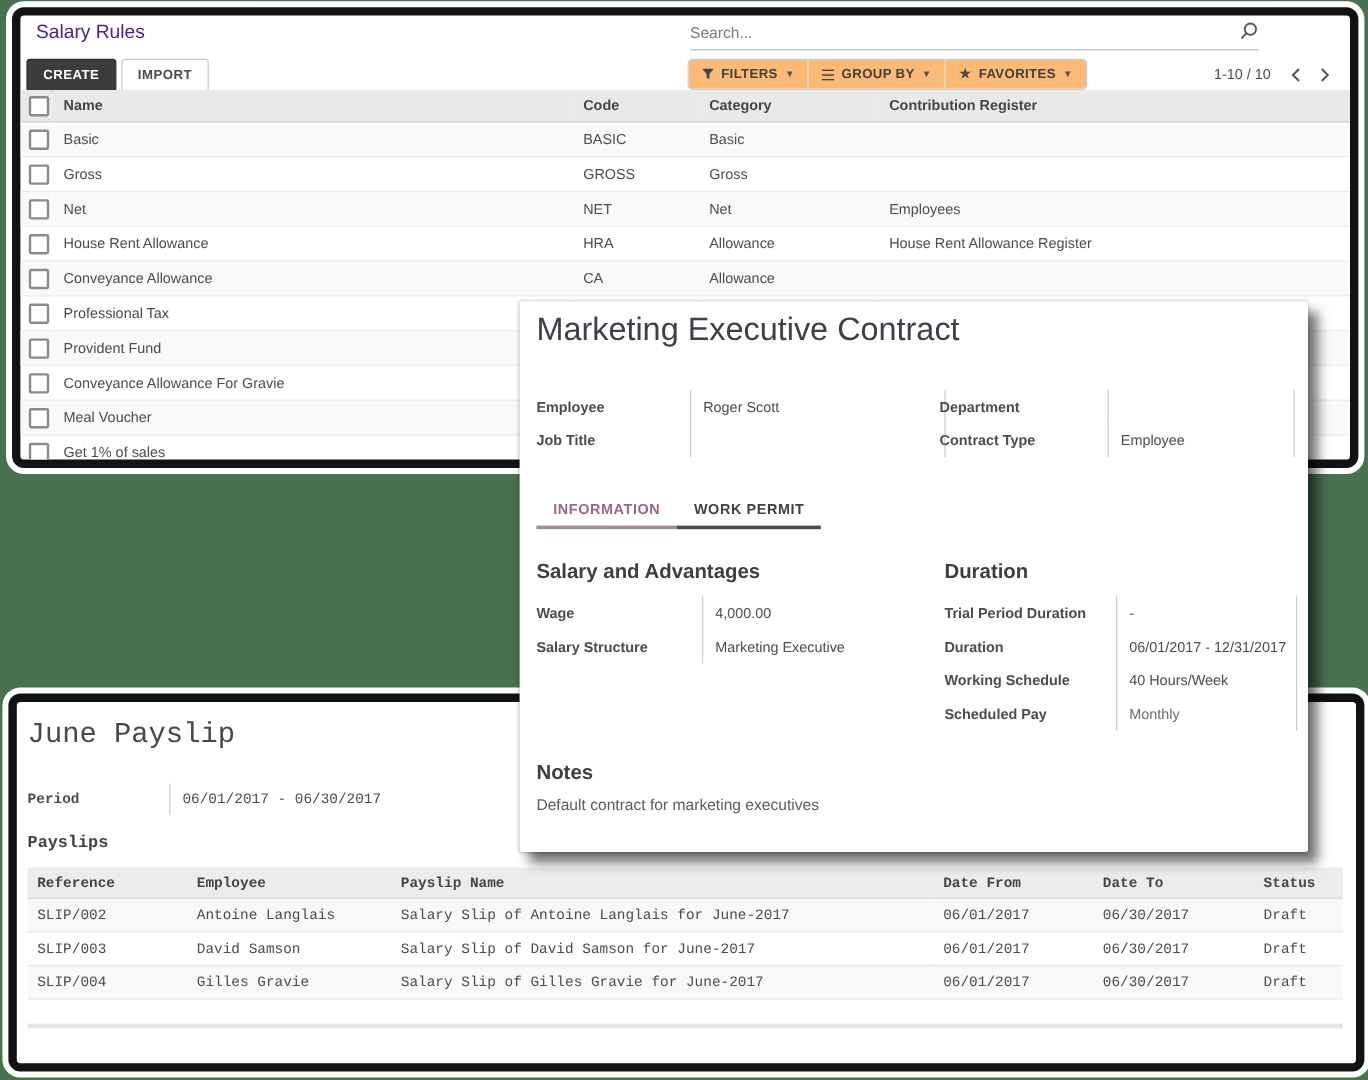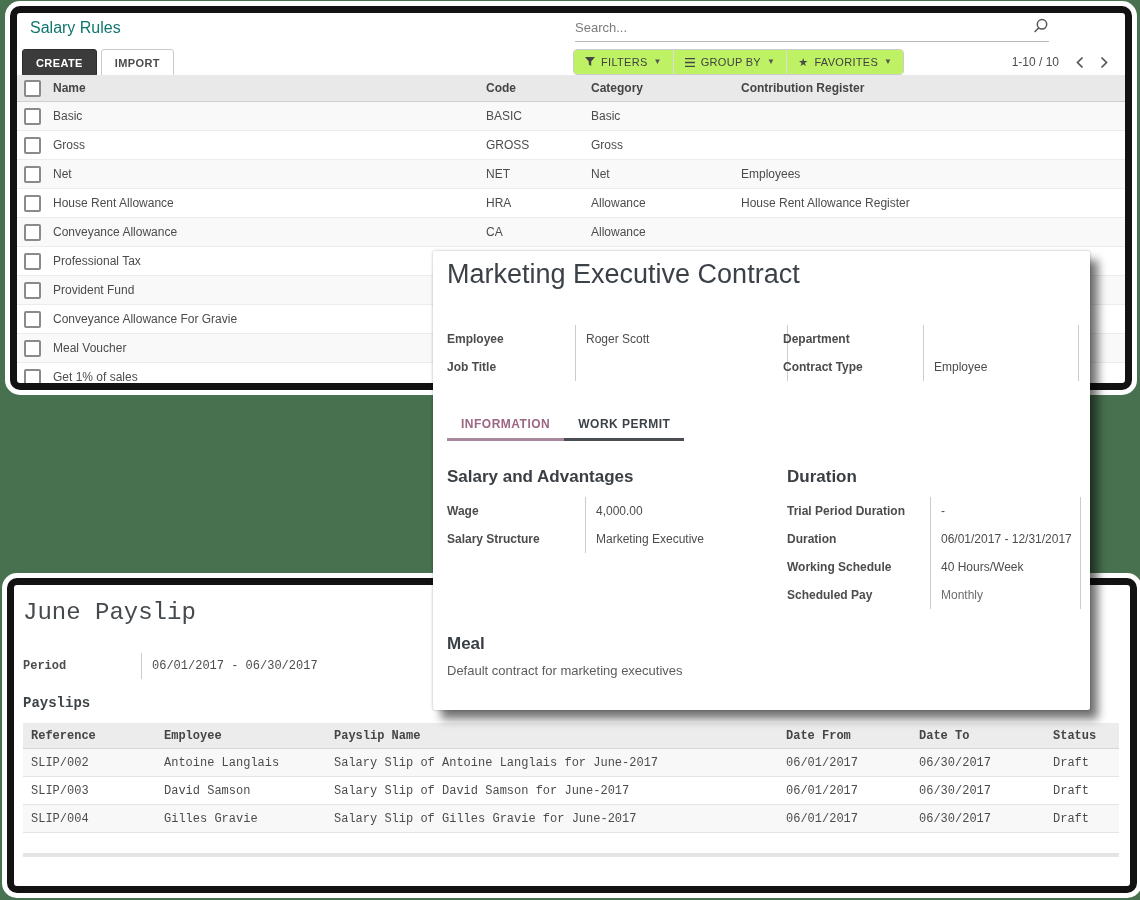--- a/index.html
+++ b/index.html
@@ -18,39 +18,39 @@
   #win-salary{left:10px;top:6px;width:1108px;height:370px;z-index:1;}
   #win-payslip{left:7px;top:578px;width:1116px;height:301px;z-index:2;font-family:Liberation Mono, monospace;}
   #win-contract{
     position:absolute;left:433px;top:251px;width:657px;height:459px;z-index:3;
     background:#fff;border-radius:2px;
     box-shadow:0 0 3px rgba(0,0,0,.28), 8px 9px 10px rgba(0,0,0,.55);
   }
   .win-inner{position:relative;width:100%;height:100%;overflow:hidden;}
 
   
-  .sr-title{position:absolute;left:13px;top:6px;font-size:16px;color:#0f766e;}
+  .sr-title{position:absolute;left:13px;top:6px;font-size:16px;color:#4c1d95;}
   .searchbox{position:absolute;left:558px;top:2px;width:474px;height:26px;border-bottom:1px solid #b9b9b9;}
   .searchbox input{
     border:none;outline:none;width:440px;height:24px;font-size:13px;color:#555;
     font-family:"Liberation Sans",sans-serif;background:transparent;padding:0;
   }
   .searchbox input::placeholder{color:#7c7c7c;opacity:1;}
   .search-ic{position:absolute;right:0;top:3px;cursor:pointer;}
 
   .btnrow{position:absolute;left:5px;top:36px;display:flex;align-items:center;}
   .btn{font-family:"Liberation Sans",sans-serif;font-size:11px;font-weight:bold;letter-spacing:.4px;
        border-radius:3px;padding:7px 13px;cursor:pointer;}
   .btn-create{background:#3c3c3c;color:#fff;border:1px solid #2d2d2d;}
   .btn-import{background:#fff;color:#4a4a4a;border:1px solid #c9c9c9;margin-left:4px;}
 
   .fgroup{position:absolute;left:556px;top:36px;display:flex;background:#fff;
           border:1px solid #ccc;border-radius:4px;overflow:hidden;}
-  .fbtn{display:flex;align-items:center;gap:6px;padding:6px 11px;font-size:11px;font-weight:normal;
-        color:#414141;letter-spacing:.3px;cursor:pointer;border-left:1px solid #ddd;background:#bef264;}
+  .fbtn{display:flex;align-items:center;gap:6px;padding:6px 11px;font-size:11px;font-weight:bold;
+        color:#414141;letter-spacing:.3px;cursor:pointer;border-left:1px solid #ddd;background:#fdba74;}
   .fbtn:first-child{border-left:none;}
   .caret{font-size:8px;color:#555;line-height:1;}
   .star{font-size:11px;color:#4a4a4a;line-height:1;}
 
   .pager{position:absolute;right:16px;top:42px;display:flex;align-items:center;gap:16px;
          font-size:12px;color:#4c4c4c;}
   .pg-btn{cursor:pointer;display:flex;align-items:center;}
 
   table{border-collapse:collapse;table-layout:fixed;}
   .slist{position:absolute;left:0;top:62px;width:1108px;font-size:12px;color:#4c4c4c;}
@@ -380,16 +380,16 @@
     <div class="frow">
       <span class="flabel">Working Schedule</span>
       <span class="fval">40 Hours/Week</span>
     </div>
     <div class="frow">
       <span class="flabel">Scheduled Pay</span>
       <span class="fval muted">Monthly</span>
     </div>
   </div>
 
-  <div class="sect" id="sect-notes">Meal</div>
+  <div class="sect" id="sect-notes">Notes</div>
   <div class="notes-text">Default contract for marketing executives</div>
  </div>
 </div>
 
 </body></html>

